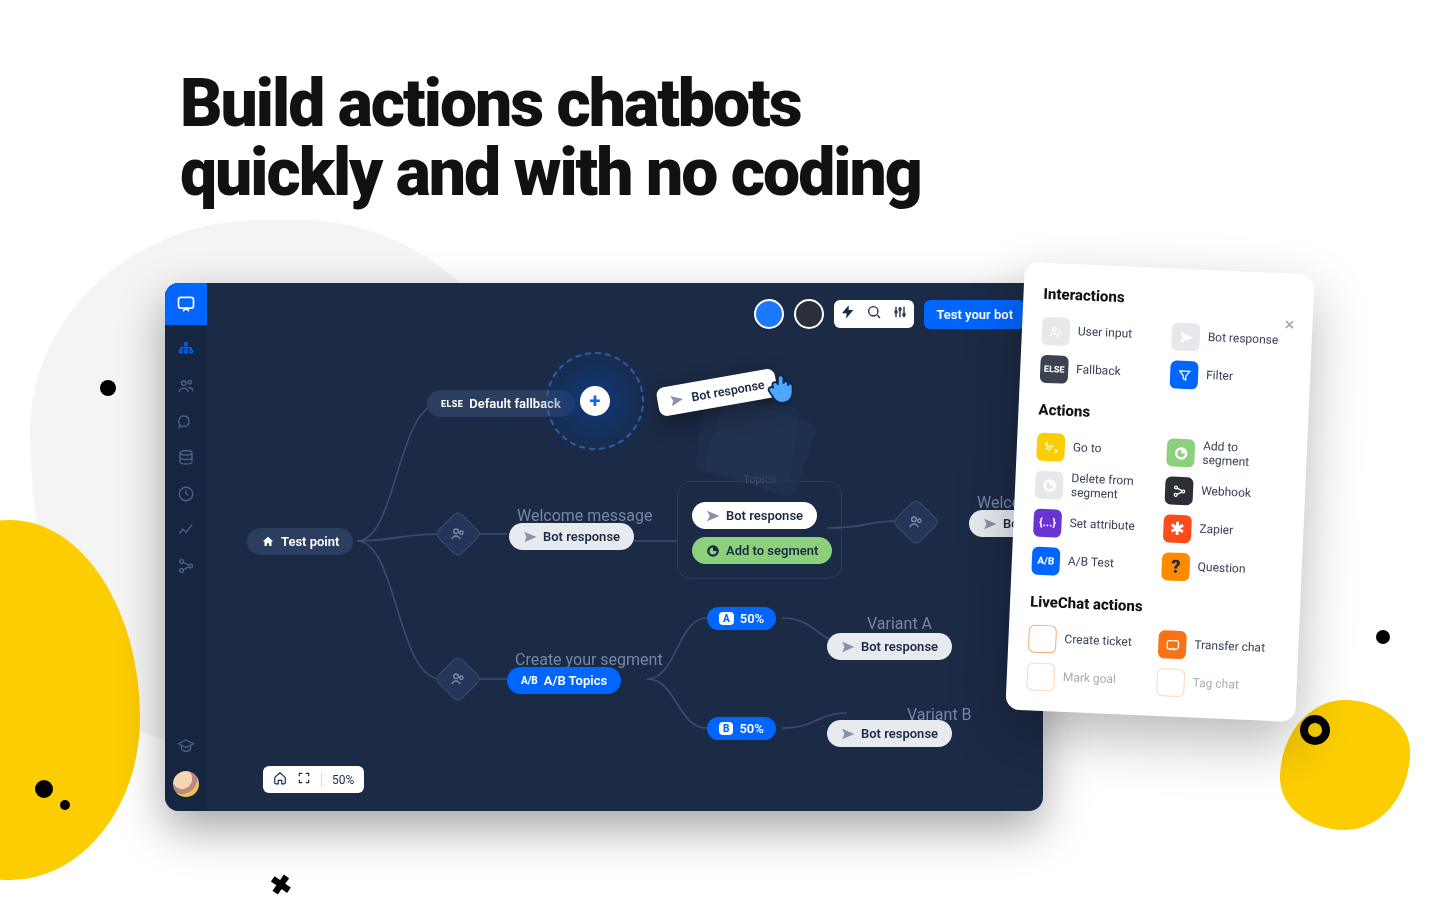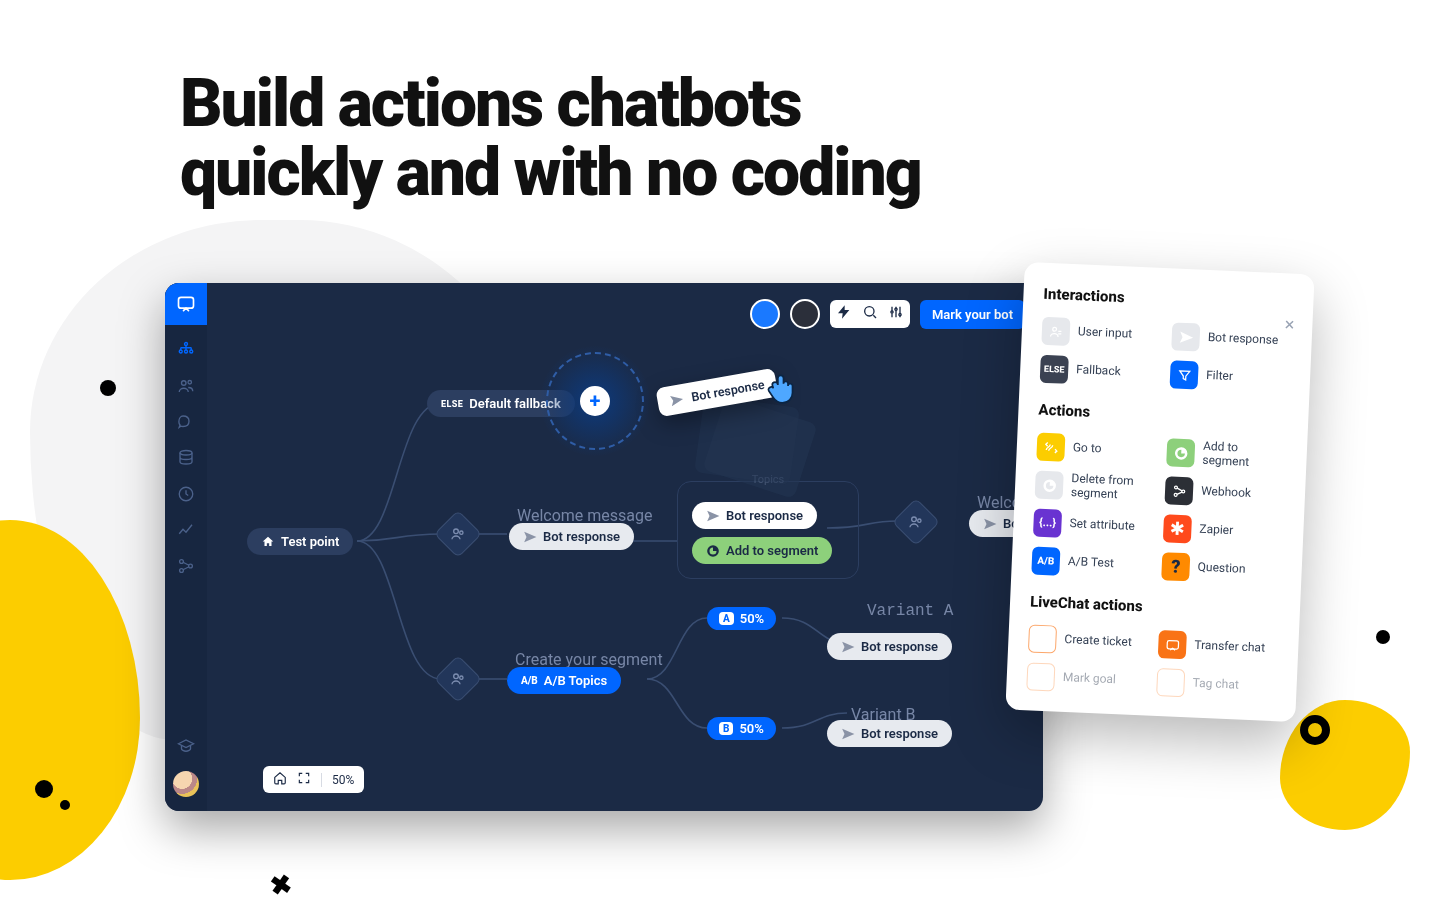--- a/index.html
+++ b/index.html
@@ -216,21 +216,21 @@
         </svg>
     </div>
     <div class="node-label" style="left:310px; top:223px;">Welcome message</div>
     <div class="chip light" style="left:302px; top:240px;">
       <svg viewBox="0 0 24 24" fill="currentColor" style="color:#8a93a6">
           <path d="M2 21l21-9L2 3l4 9-4 9z"></path>
         </svg>
       <span>Bot response</span>
     </div>
 
-    <div class="topic-group" style="left:470px; top:198px; width:182px;">
+    <div class="topic-group" style="left:470px; top:198px; width:165px;">
       <div class="grp-label">Topics</div>
       <div class="chip white" style="position:relative;">
         <svg viewBox="0 0 24 24" fill="currentColor" style="color:#8a93a6">
             <path d="M2 21l21-9L2 3l4 9-4 9z"></path>
           </svg>
         <span>Bot response</span>
       </div>
       <div class="chip green" style="position:relative; margin-top:8px;">
         <svg viewBox="0 0 24 24" fill="currentColor">
             <path d="M12 2a10 10 0 100 20 10 10 0 000-20zm0 4v6h6a6 6 0 01-6 6 6 6 0 010-12z"></path>
@@ -269,28 +269,28 @@
 
     <div class="chip bluevar" style="left:500px; top:324px;">
       <span class="badge">A</span>
       <span>50%</span>
     </div>
     <div class="chip bluevar" style="left:500px; top:434px;">
       <span class="badge">B</span>
       <span>50%</span>
     </div>
 
-    <div class="node-label" style="left:660px; top:319px;font-family:Liberation Mono, monospace;">Variant A</div>
+    <div class="node-label" style="left:660px; top:331px;">Variant A</div>
     <div class="chip light" style="left:620px; top:350px;">
       <svg viewBox="0 0 24 24" fill="currentColor" style="color:#8a93a6">
           <path d="M2 21l21-9L2 3l4 9-4 9z"></path>
         </svg>
       <span>Bot response</span>
     </div>
-    <div class="node-label" style="left:644px; top:422px;">Variant B</div>
+    <div class="node-label" style="left:700px; top:422px;">Variant B</div>
     <div class="chip light" style="left:620px; top:437px;">
       <svg viewBox="0 0 24 24" fill="currentColor" style="color:#8a93a6">
           <path d="M2 21l21-9L2 3l4 9-4 9z"></path>
         </svg>
       <span>Bot response</span>
     </div>
 
     <div class="drag-shadow" style="left:505px; top:125px; transform:rotate(18deg);"></div>
     <div class="drag-shadow" style="left:492px; top:118px; transform:rotate(8deg); opacity:.45;"></div>
     <div class="drag-card" style="left:450px; top:95px; transform:rotate(-10deg);">
@@ -316,21 +316,21 @@
               <circle cx="11" cy="11" r="7"></circle>
               <path d="M21 21l-4-4"></path>
             </svg></span>
         <span><svg viewBox="0 0 24 24" fill="none" stroke="currentColor" stroke-width="2">
               <path d="M6 4v7m0 3v6M12 4v3m0 3v10M18 4v11m0 3v2"></path>
               <circle cx="6" cy="12" r="1.7"></circle>
               <circle cx="12" cy="8" r="1.7"></circle>
               <circle cx="18" cy="16" r="1.7"></circle>
             </svg></span>
       </div>
-      <div class="test-btn">Mark your bot</div>
+      <div class="test-btn">Test your bot</div>
     </div>
 
     <div class="zoombar">
       <span><svg viewBox="0 0 24 24" fill="none" stroke="#1b2a45" stroke-width="2">
             <path d="M3 11l9-8 9 8v9a2 2 0 01-2 2h-4v-6h-6v6H5a2 2 0 01-2-2z"></path>
           </svg></span>
       <span><svg viewBox="0 0 24 24" fill="none" stroke="#1b2a45" stroke-width="2">
             <path d="M4 9V4h5M20 9V4h-5M4 15v5h5M20 15v5h-5"></path>
           </svg></span>
       <span class="sep"></span>

